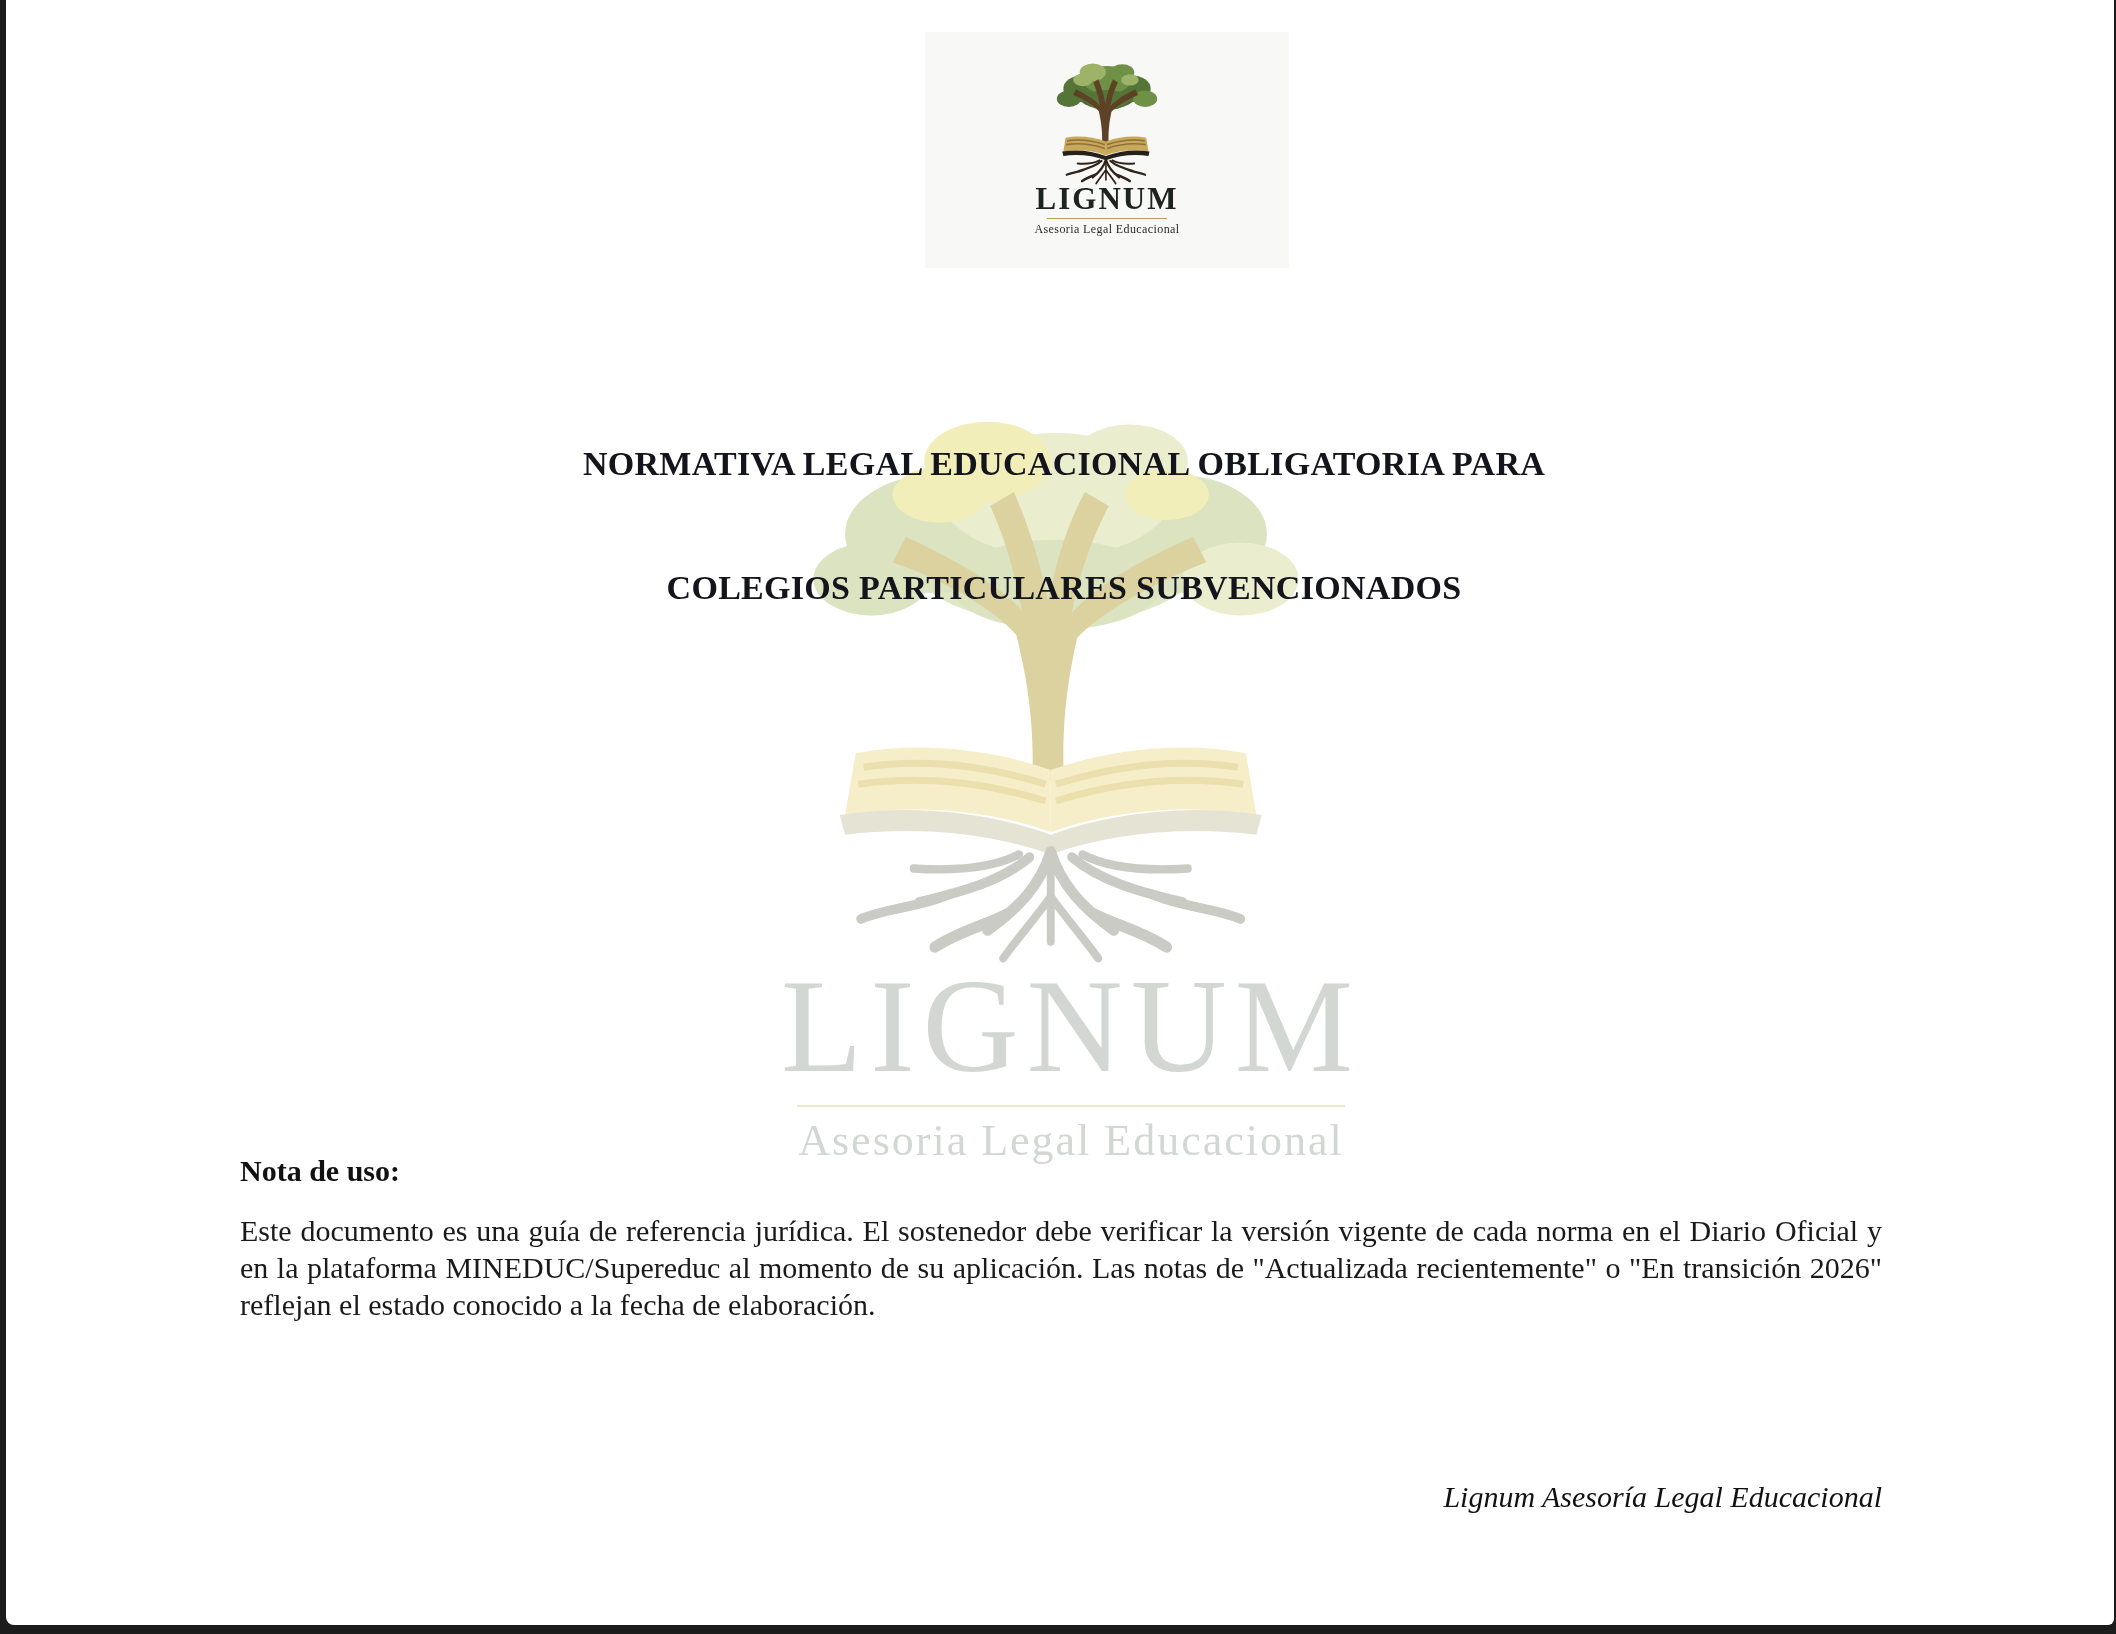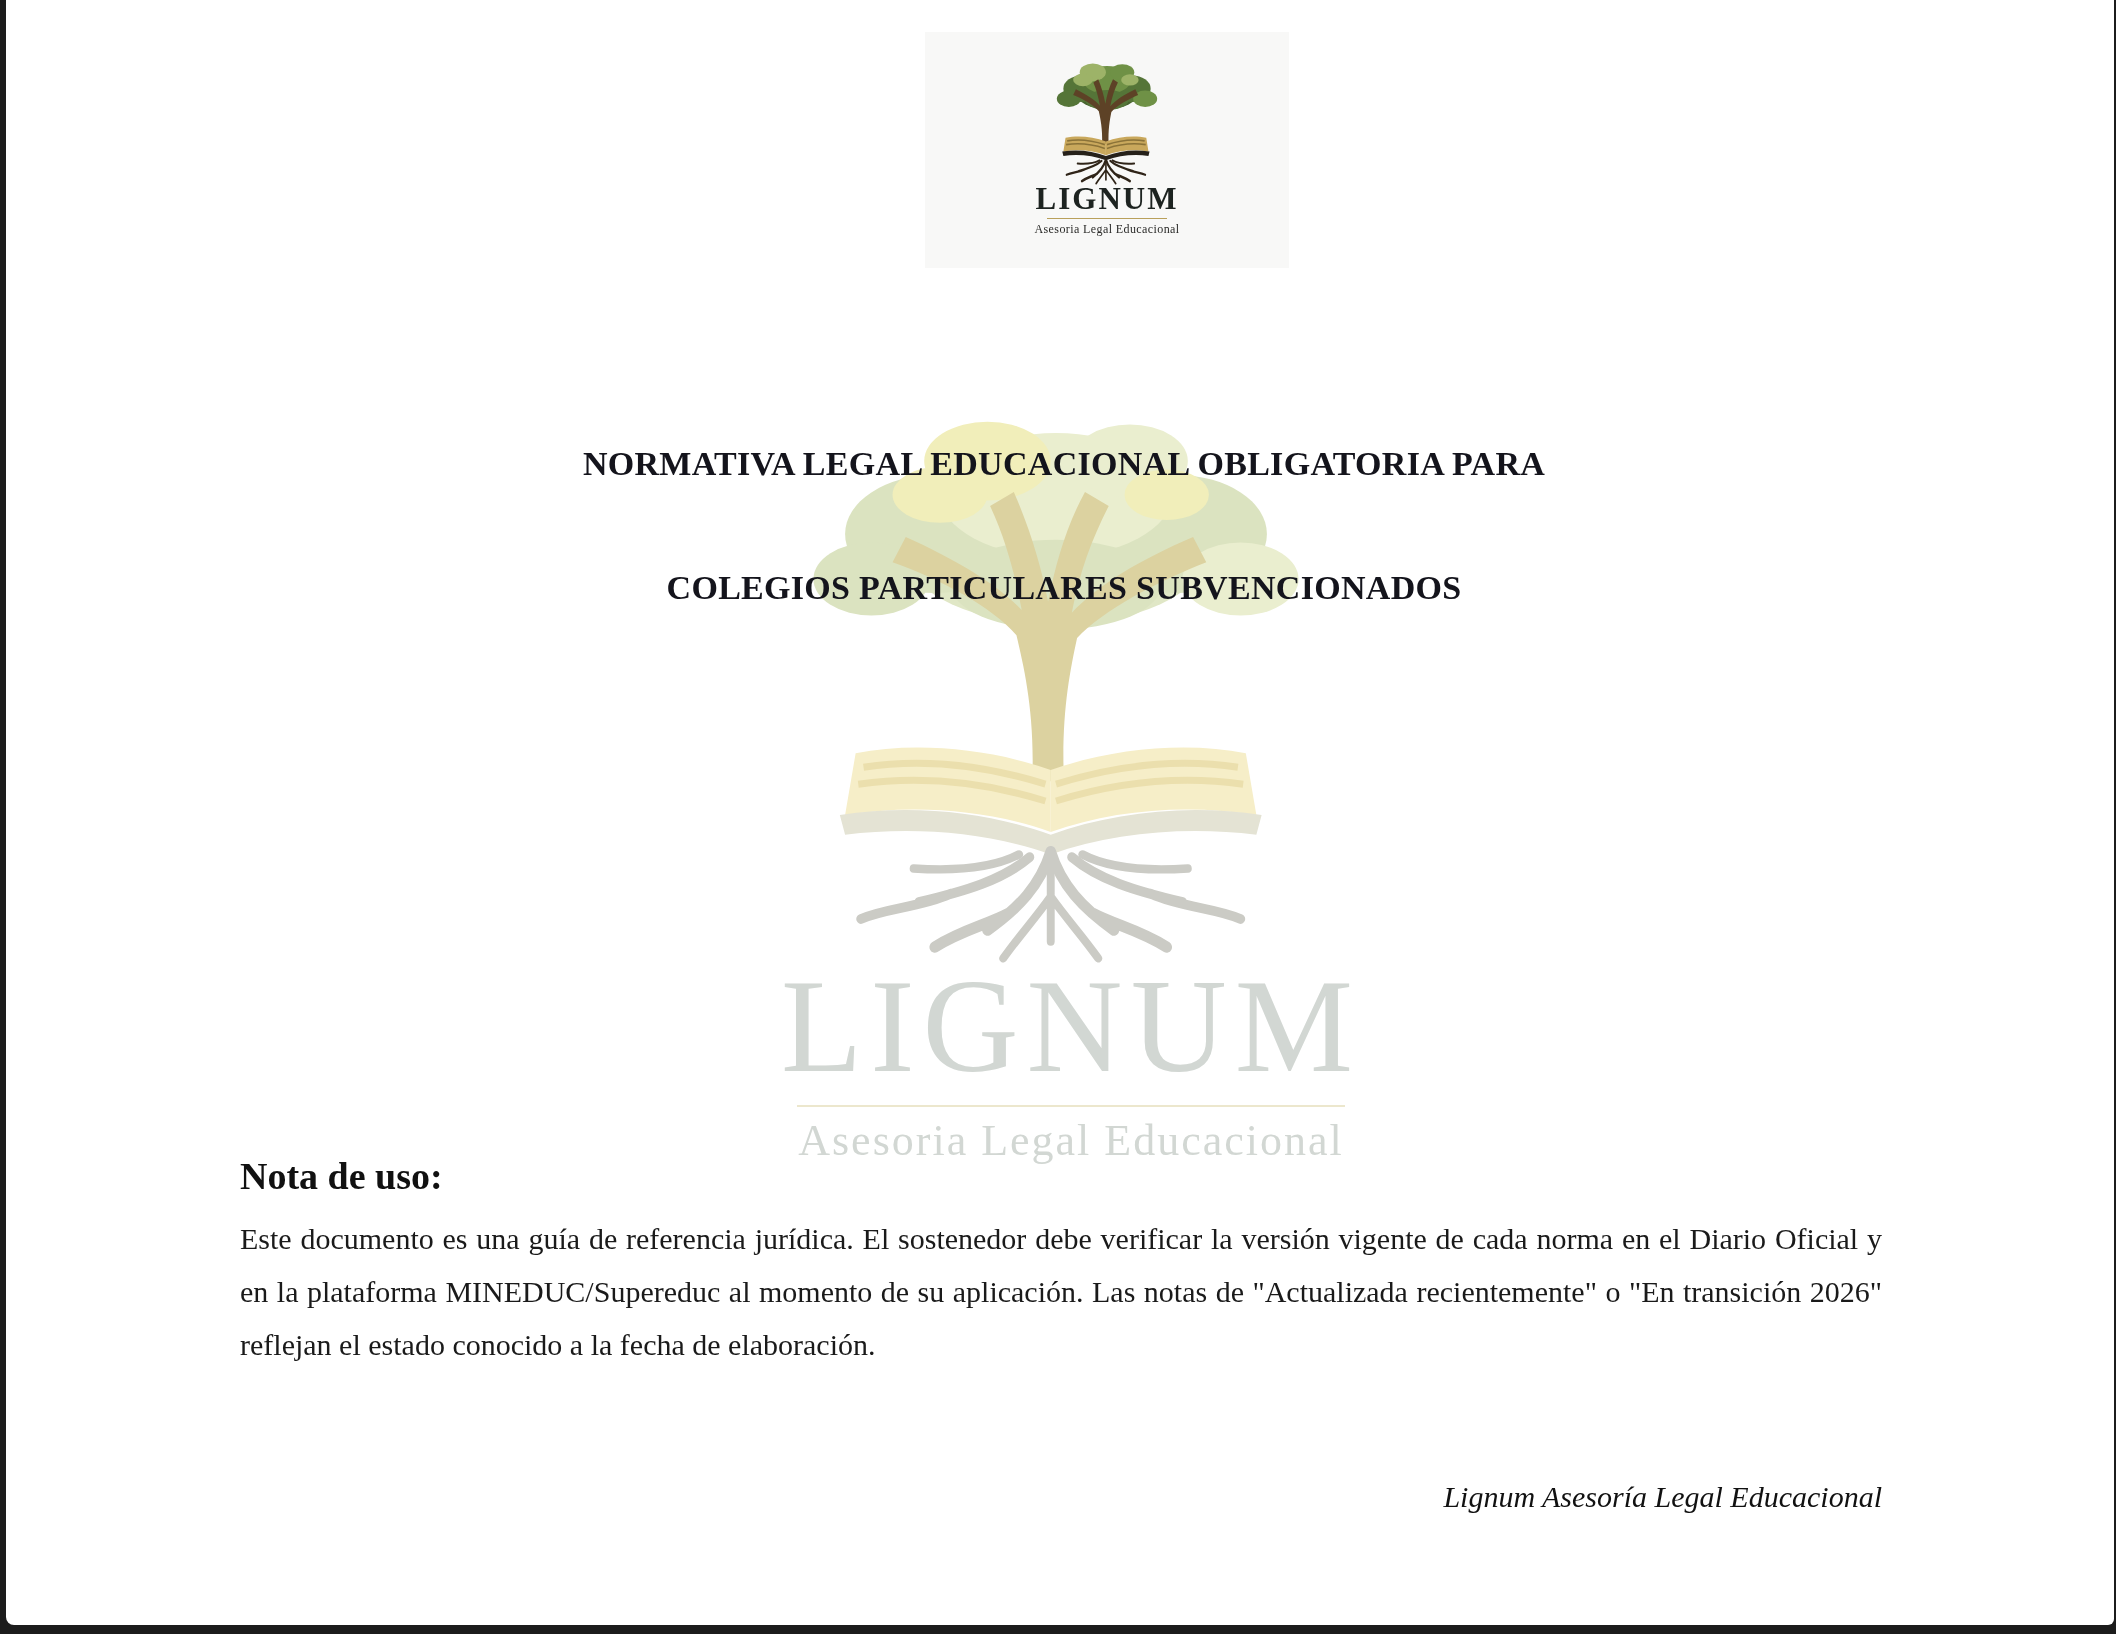--- a/index.html
+++ b/index.html
@@ -78,25 +78,25 @@
   }
   .title1{top:444px;}
   .title2{top:568px;}
   .subtitle{
     position:absolute;left:233px;top:871px;width:1650px;
     text-align:center;
     font-size:30px;color:#1a1a1a;line-height:1.25;z-index:3;
   }
   .note-heading{
     position:absolute;left:234px;top:1154px;
-    font-size:38px;font-weight:bold;color:#111111;z-index:3;text-align:center;
+    font-size:30px;font-weight:bold;color:#111111;z-index:3;text-align:center;
   }
   .note-body{
     position:absolute;left:234px;top:1212px;width:1642px;
-    font-size:30px;color:#1a1a1a;line-height:53px;
+    font-size:30px;color:#1a1a1a;line-height:37px;
     text-align:justify;text-align-last:left;z-index:3;
   }
   .footer-sig{
     position:absolute;right:232px;top:1480px;width:900px;
     text-align:right;
     font-size:30px;font-style:italic;color:#111111;z-index:3;
   }
   .svgdefs{position:absolute;width:0;height:0;overflow:hidden;}
 </style>
 </head>

